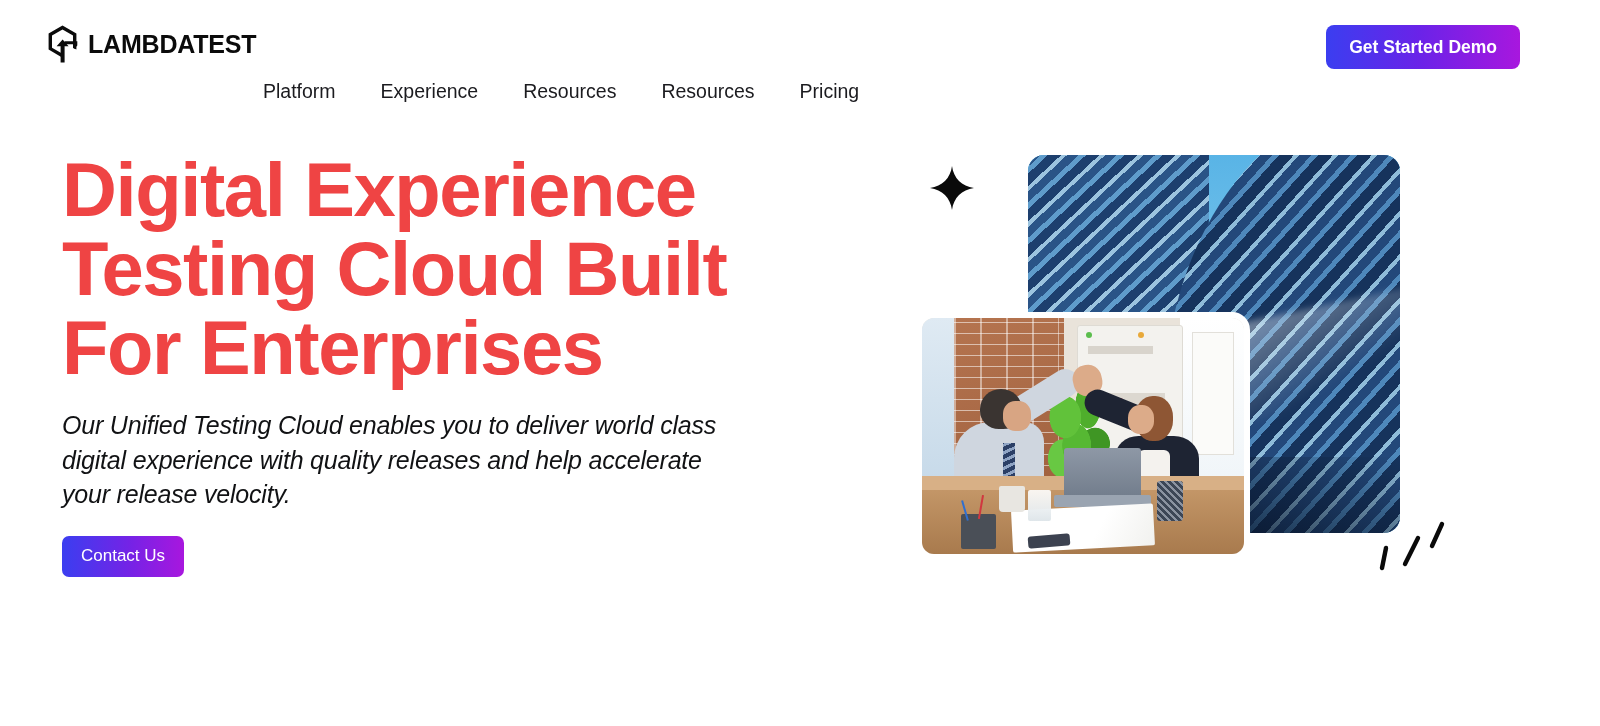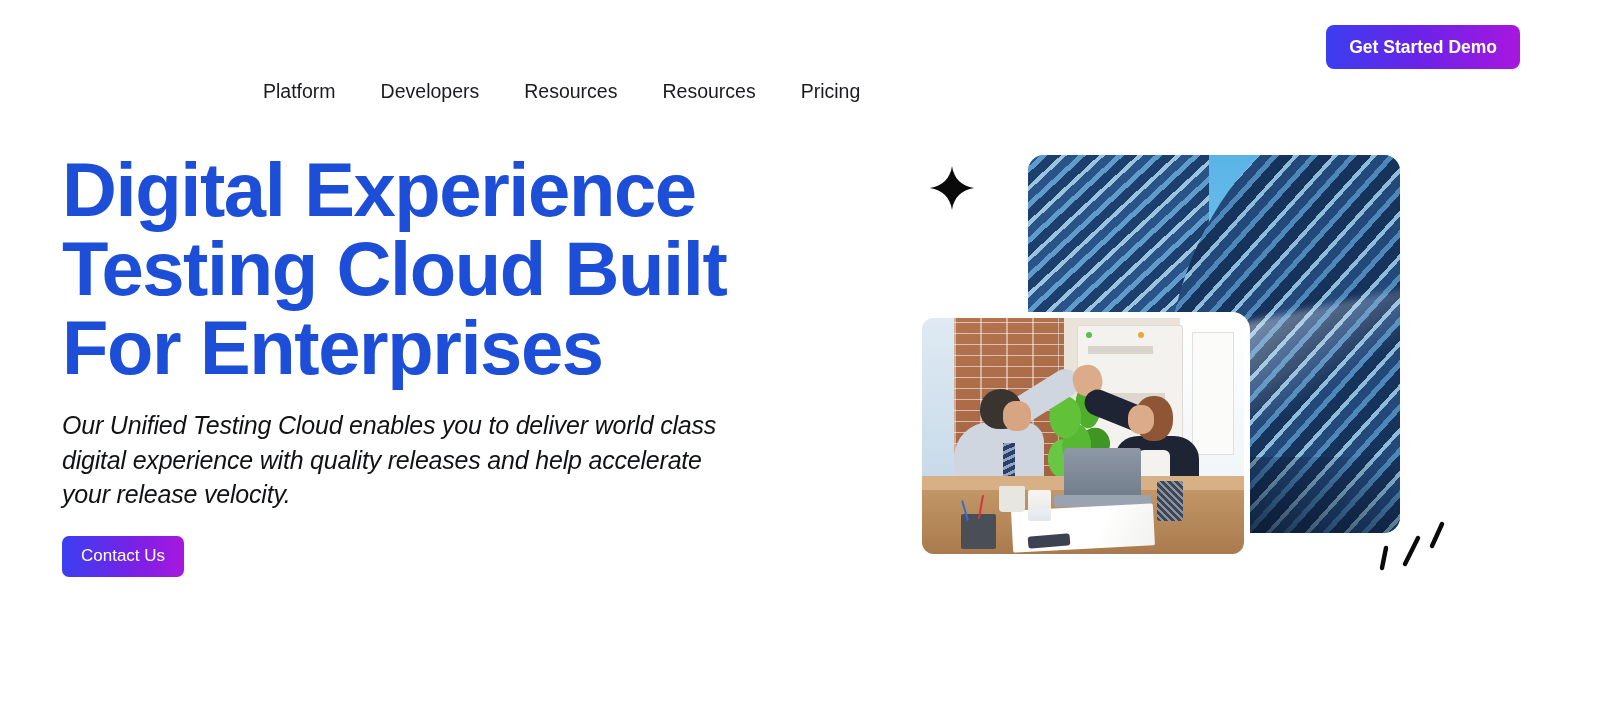--- a/index.html
+++ b/index.html
@@ -59,21 +59,21 @@
   .btn-started {
     height: 44px; padding: 0 23px;
     background: linear-gradient(90deg, #3b3ef0 0%, #6a23e8 48%, #a817de 100%);
     border-radius: 8px; font-size: 17.5px; font-weight: 700; color: #ffffff;
   }
 
   
   .hero-left { position: absolute; left: 62px; top: 150px; width: 760px; }
   .hero-title {
     font-size: 76px; font-weight: 700; line-height: 79px;
-    letter-spacing: -1.4px; color: #1d4ed8;
+    letter-spacing: -1.4px; color: #ef4444;
     font-family: "Liberation Sans Narrow", "Liberation Sans", sans-serif;
     max-width: 680px;
   }
   .hero-sub {
     margin-top: 21px;
     font-size: 25px; font-style: italic; line-height: 34.5px;
     color: #111214; max-width: 672px; letter-spacing: -0.2px;
   }
   .btn-contact {
     margin-top: 24px; height: 41px; padding: 0 19px;
@@ -270,24 +270,32 @@
   .spark { position: absolute; left: 28px; top: 24px; width: 48px; height: 48px; }
   .rays { position: absolute; left: 472px; top: 372px; width: 78px; height: 62px; }
 </style>
 </head>
 <body>
 
 <div class="page">
 
   <header class="header">
 
+    <a class="brand">
+      <svg class="brand-mark" viewBox="0 0 33 40">
+        <path d="M16.5 1.6 L30.4 9.6 L30.4 25.6 L27.0 23.9 L27.0 11.6 L16.5 5.5 L6.0 11.6 L6.0 23.7 L16.5 29.8 L16.5 33.7 L2.6 25.6 L2.6 9.6 Z" fill="#0b0b0b"></path>
+        <path d="M14.6 38.4 L14.6 22.2 L10.6 22.2 L16.6 15.4 L22.6 22.2 L18.6 22.2 L18.6 38.4 Z" fill="#0b0b0b"></path>
+        <path d="M18.6 20.3 L28.0 20.3 L28.0 25.1 L31.3 21.6 L31.3 17.2 L18.6 17.2 Z" fill="#0b0b0b"></path>
+      </svg>
+      <span class="brand-word">LAMBDATEST</span>
+    </a>
 
     <nav class="nav">
       <a class="nav-item">Platform</a>
-      <a class="nav-item">Developers</a>
+      <a class="nav-item">Experience</a>
       <a class="nav-item">Resources</a>
       <a class="nav-item">Resources</a>
       <a class="nav-item">Pricing</a>
     </nav>
 
     <div class="header-actions">
       <button class="btn btn-started">Get Started Demo</button>
     </div>
   </header>
 

